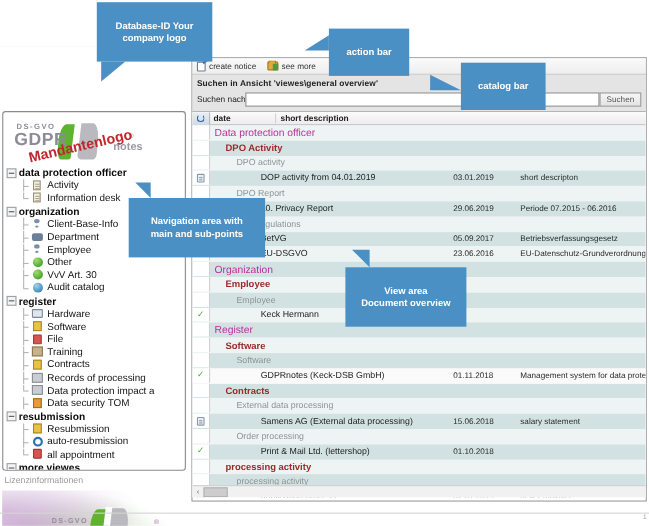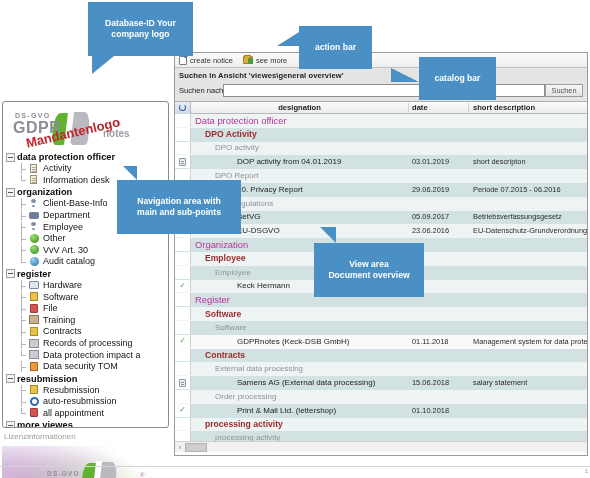--- a/index.html
+++ b/index.html
@@ -605,21 +605,20 @@
         <input id="search-input" type="text" value="" placeholder="" style="">
         <button id="search-button">Suchen</button>
       </div>
     </div>
 
     <div id="table-wrap">
       <div id="col-head">
         <div class="ch-sel">
           <span class="refresh-ico"></span>
         </div>
-        <div class="ch-desig">designation</div>
         <div class="ch-date">date</div>
         <div class="ch-short">short description</div>
       </div>
       <div id="rows">
           <div class="row lvl1 bg-light">
             <div class="gutter"></div>
             <div class="c-desig">Data protection officer</div>
             <div class="c-date"></div>
             <div class="c-short"></div>
           </div>

